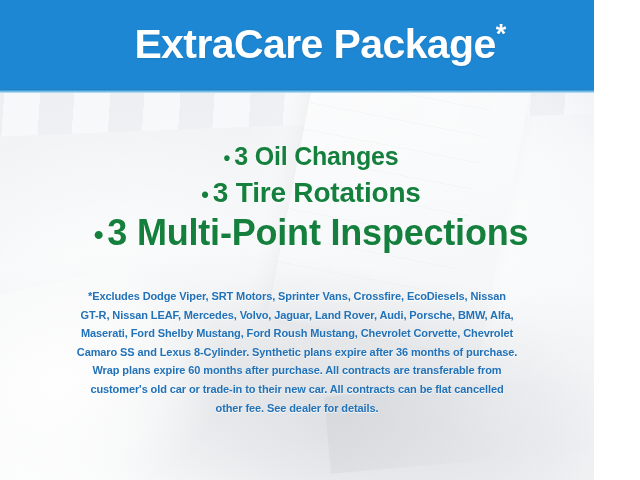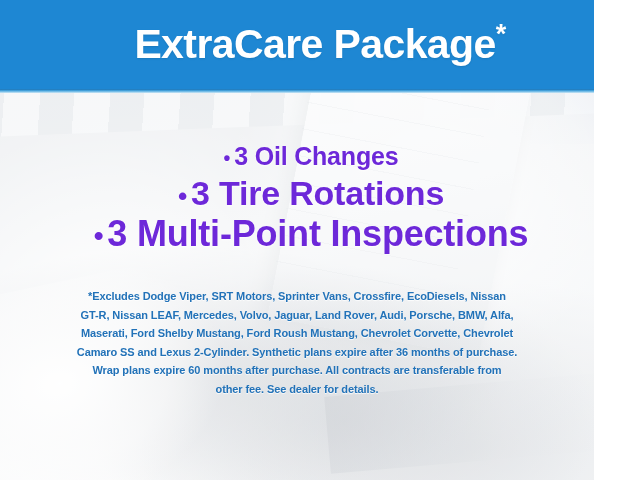--- a/index.html
+++ b/index.html
@@ -140,34 +140,34 @@
   }
 
   
   .benefits {
     position: absolute;
     left: 0; right: 0;
     top: 140px;
     text-align: center;
   }
   .benefit-line {
-    color: #6d28d9;
+    color: #15803d;
     font-weight: bold;
     letter-spacing: -0.2px;
     white-space: nowrap;
     text-shadow: 0 1px 2px rgba(255,255,255,0.85);
     padding-left: 28px;
   }
   .benefit-line .dot {
     font-size: 0.78em;
     vertical-align: middle;
     padding-right: 4px;
   }
   .benefit-1 { font-size: 25px; line-height: 33px; }
-  .benefit-2 { font-size: 34px; line-height: 36px; }
+  .benefit-2 { font-size: 28px; line-height: 36px; }
   .benefit-3 { font-size: 36px; line-height: 40px; }
 
   
   .disclaimer {
     position: absolute;
     left: 18px; right: 18px;
     top: 287px;
     text-align: center;
   }
   .disclaimer-line {
@@ -204,18 +204,19 @@
   <div class="benefits">
     <div class="benefit-line benefit-1"><span class="dot">•</span><span>3 Oil Changes</span></div>
     <div class="benefit-line benefit-2"><span class="dot">•</span><span>3 Tire Rotations</span></div>
     <div class="benefit-line benefit-3"><span class="dot">•</span><span>3 Multi-Point Inspections</span></div>
   </div>
 
   <div class="disclaimer">
     <div class="disclaimer-line">*Excludes Dodge Viper, SRT Motors, Sprinter Vans, Crossfire, EcoDiesels, Nissan</div>
     <div class="disclaimer-line">GT-R, Nissan LEAF, Mercedes, Volvo, Jaguar, Land Rover, Audi, Porsche, BMW, Alfa,</div>
     <div class="disclaimer-line">Maserati, Ford Shelby Mustang, Ford Roush Mustang, Chevrolet Corvette, Chevrolet</div>
-    <div class="disclaimer-line">Camaro SS and Lexus 2-Cylinder. Synthetic plans expire after 36 months of purchase.</div>
+    <div class="disclaimer-line">Camaro SS and Lexus 8-Cylinder. Synthetic plans expire after 36 months of purchase.</div>
     <div class="disclaimer-line">Wrap plans expire 60 months after purchase. All contracts are transferable from</div>
+    <div class="disclaimer-line">customer's old car or trade-in to their new car. All contracts can be flat cancelled</div>
     <div class="disclaimer-line">other fee. See dealer for details.</div>
   </div>
 
 </div>
 
 </body></html>

